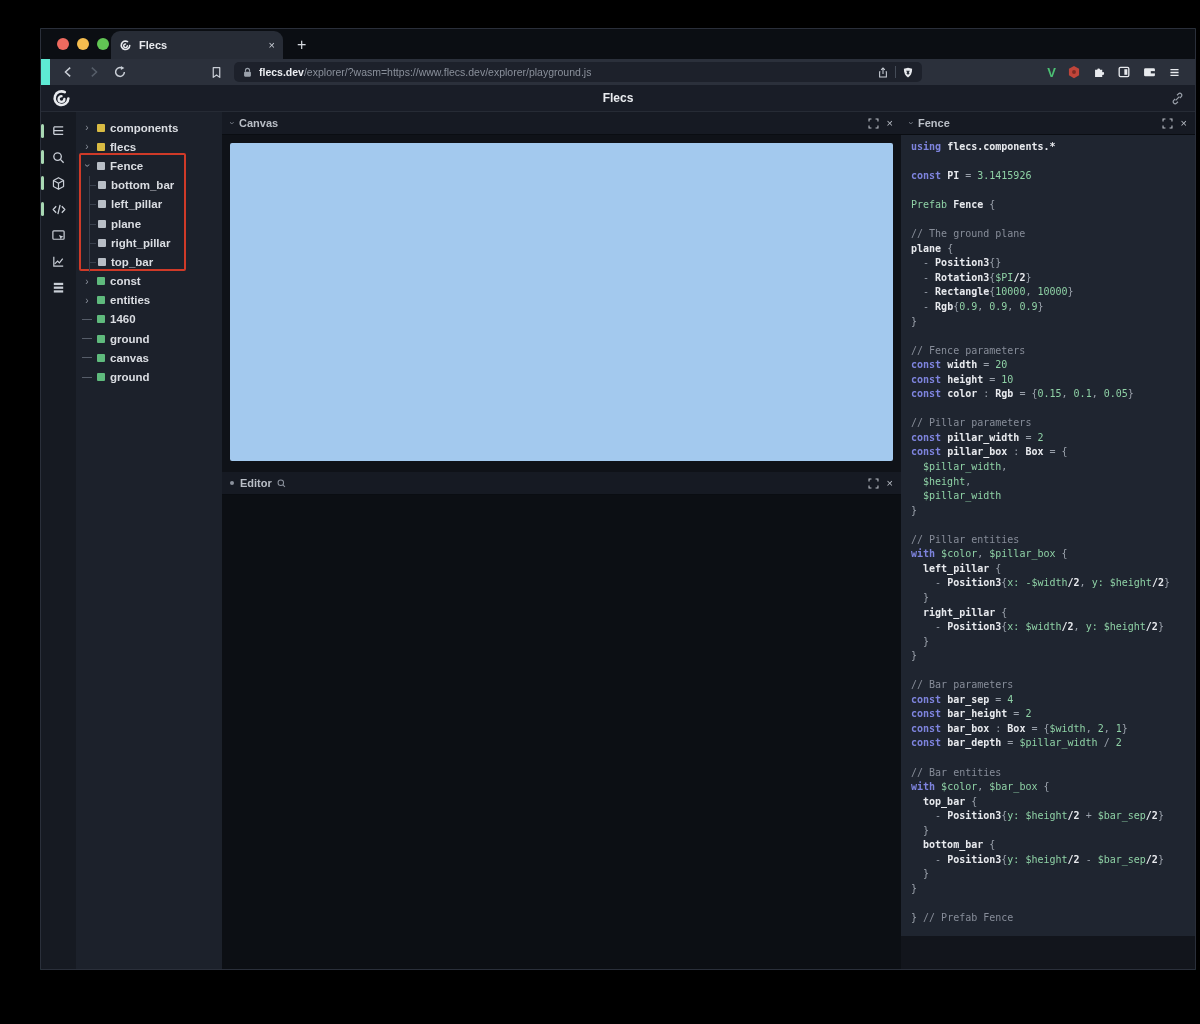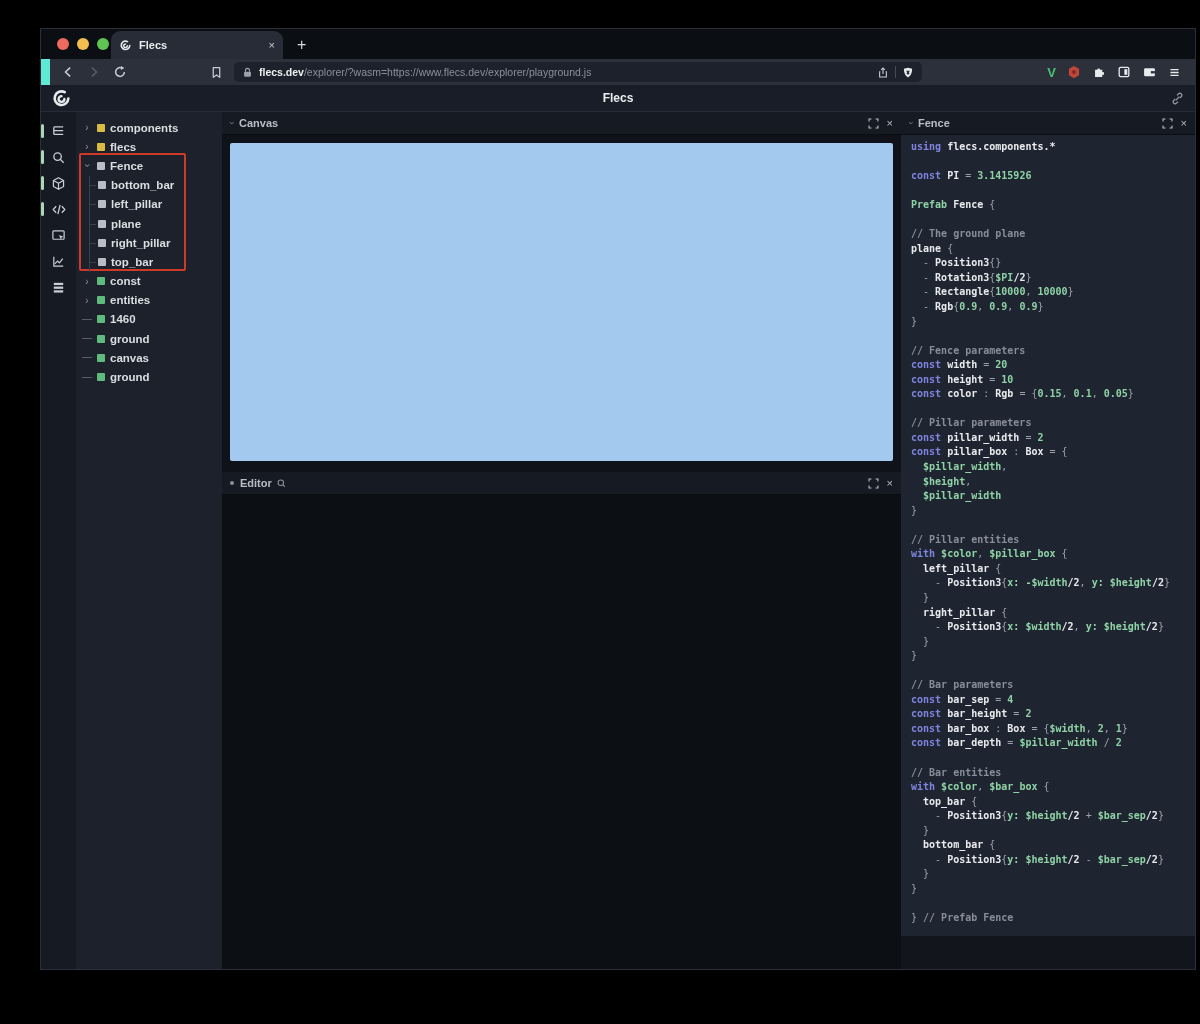--- a/index.html
+++ b/index.html
@@ -66,23 +66,23 @@
   .canvas-view { height:318px; background:#a3c9ee; border-radius:2px; }
   .search-gap { height:3px; }
   .search-body { flex:1; background:#0c0f14; }
 
   .editorpanel { width:294px; background:#12151c; display:flex; flex-direction:column; }
   .editor-code { height:801px; background:#1f2530; overflow:hidden;
     font-family:"DejaVu Sans Mono", monospace; font-size:10px; line-height:14.55px;
     padding:5px 1px 0 10px; white-space:pre; }
   .code-line { height:14.55px; }
   .tok-k { color:#7e84de; font-weight:700; }
-  .tok-c { color:#878d99; font-weight:700; }
+  .tok-c { color:#878d99; font-weight:400; }
   .tok-i { color:#e8eaee; font-weight:700; }
-  .tok-g { color:#8fd2a6; font-weight:700; }
+  .tok-g { color:#8fd2a6; font-weight:400; }
   .tok-p { color:#9aa1ab; font-weight:400; }
 
   svg { display:block; }
 </style>
 </head>
 <body>
 
 <div class="window">
 
   <div class="tabbar">

